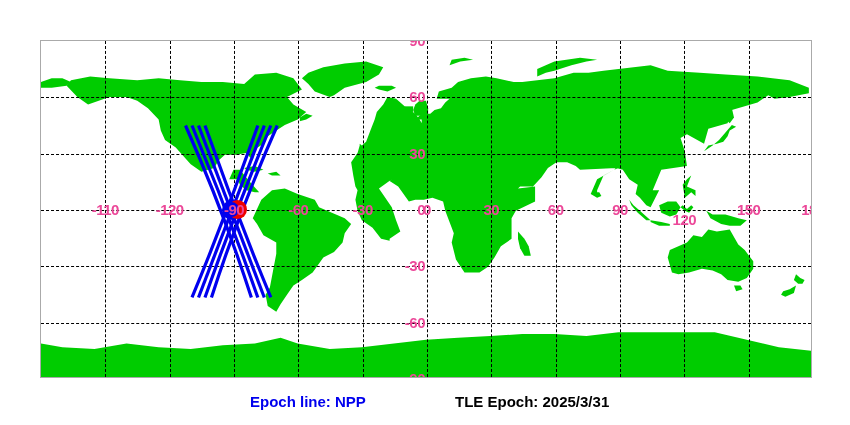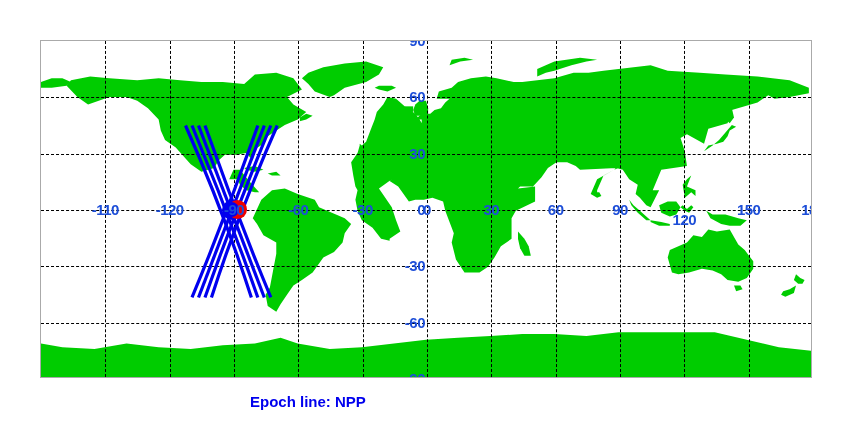--- a/index.html
+++ b/index.html
@@ -12,21 +12,21 @@
         background:#ffffff;border:1px solid #aaaaaa;box-sizing:border-box;
         overflow:hidden;}
   #mapsvg{position:absolute;left:0;top:0;width:100%;height:100%;display:block;}
 
   
   .gl{position:absolute;}
   .gl-v{width:0;border-left:1px dashed #000000;top:0;bottom:0;}
   .gl-h{height:0;border-top:1px dashed #000000;left:0;right:0;}
 
   
-  .tick{position:absolute;font-size:15px;font-weight:bold;color:#1d4ed8;
+  .tick{position:absolute;font-size:15px;font-weight:bold;color:#ec4899;
         white-space:nowrap;letter-spacing:-.5px;}
   .tick-lat{text-align:right;}
   .tick-lon{text-align:center;}
 
   
   #tracks{position:absolute;left:0;top:0;width:100%;height:100%;
           pointer-events:none;}
 
   
   .marker{position:absolute;border-radius:50%;}
@@ -136,15 +136,16 @@
         <div class="tick tick-lon" style="left: 742px; width: 60px; top: 160px;">180</div>
         <div class="tick tick-lon" style="left: 34.3333px; width: 60px; top: 160px;">-110</div>
         <div class="tick tick-lon" style="left: 98.6667px; width: 60px; top: 160px;">-120</div>
         <div class="tick tick-lon" style="left: 163px; width: 60px; top: 160px;">-90</div>
         <div class="tick tick-lon" style="left: 227.333px; width: 60px; top: 160px;">-60</div>
       </div>
   </div>
 
   <div id="caption">
     <div class="cap" id="cap-blue">Epoch line: NPP</div>
+    <div class="cap" id="cap-epoch">TLE Epoch: 2025/3/31</div>
   </div>
 
 </div>
 
 </body></html>

